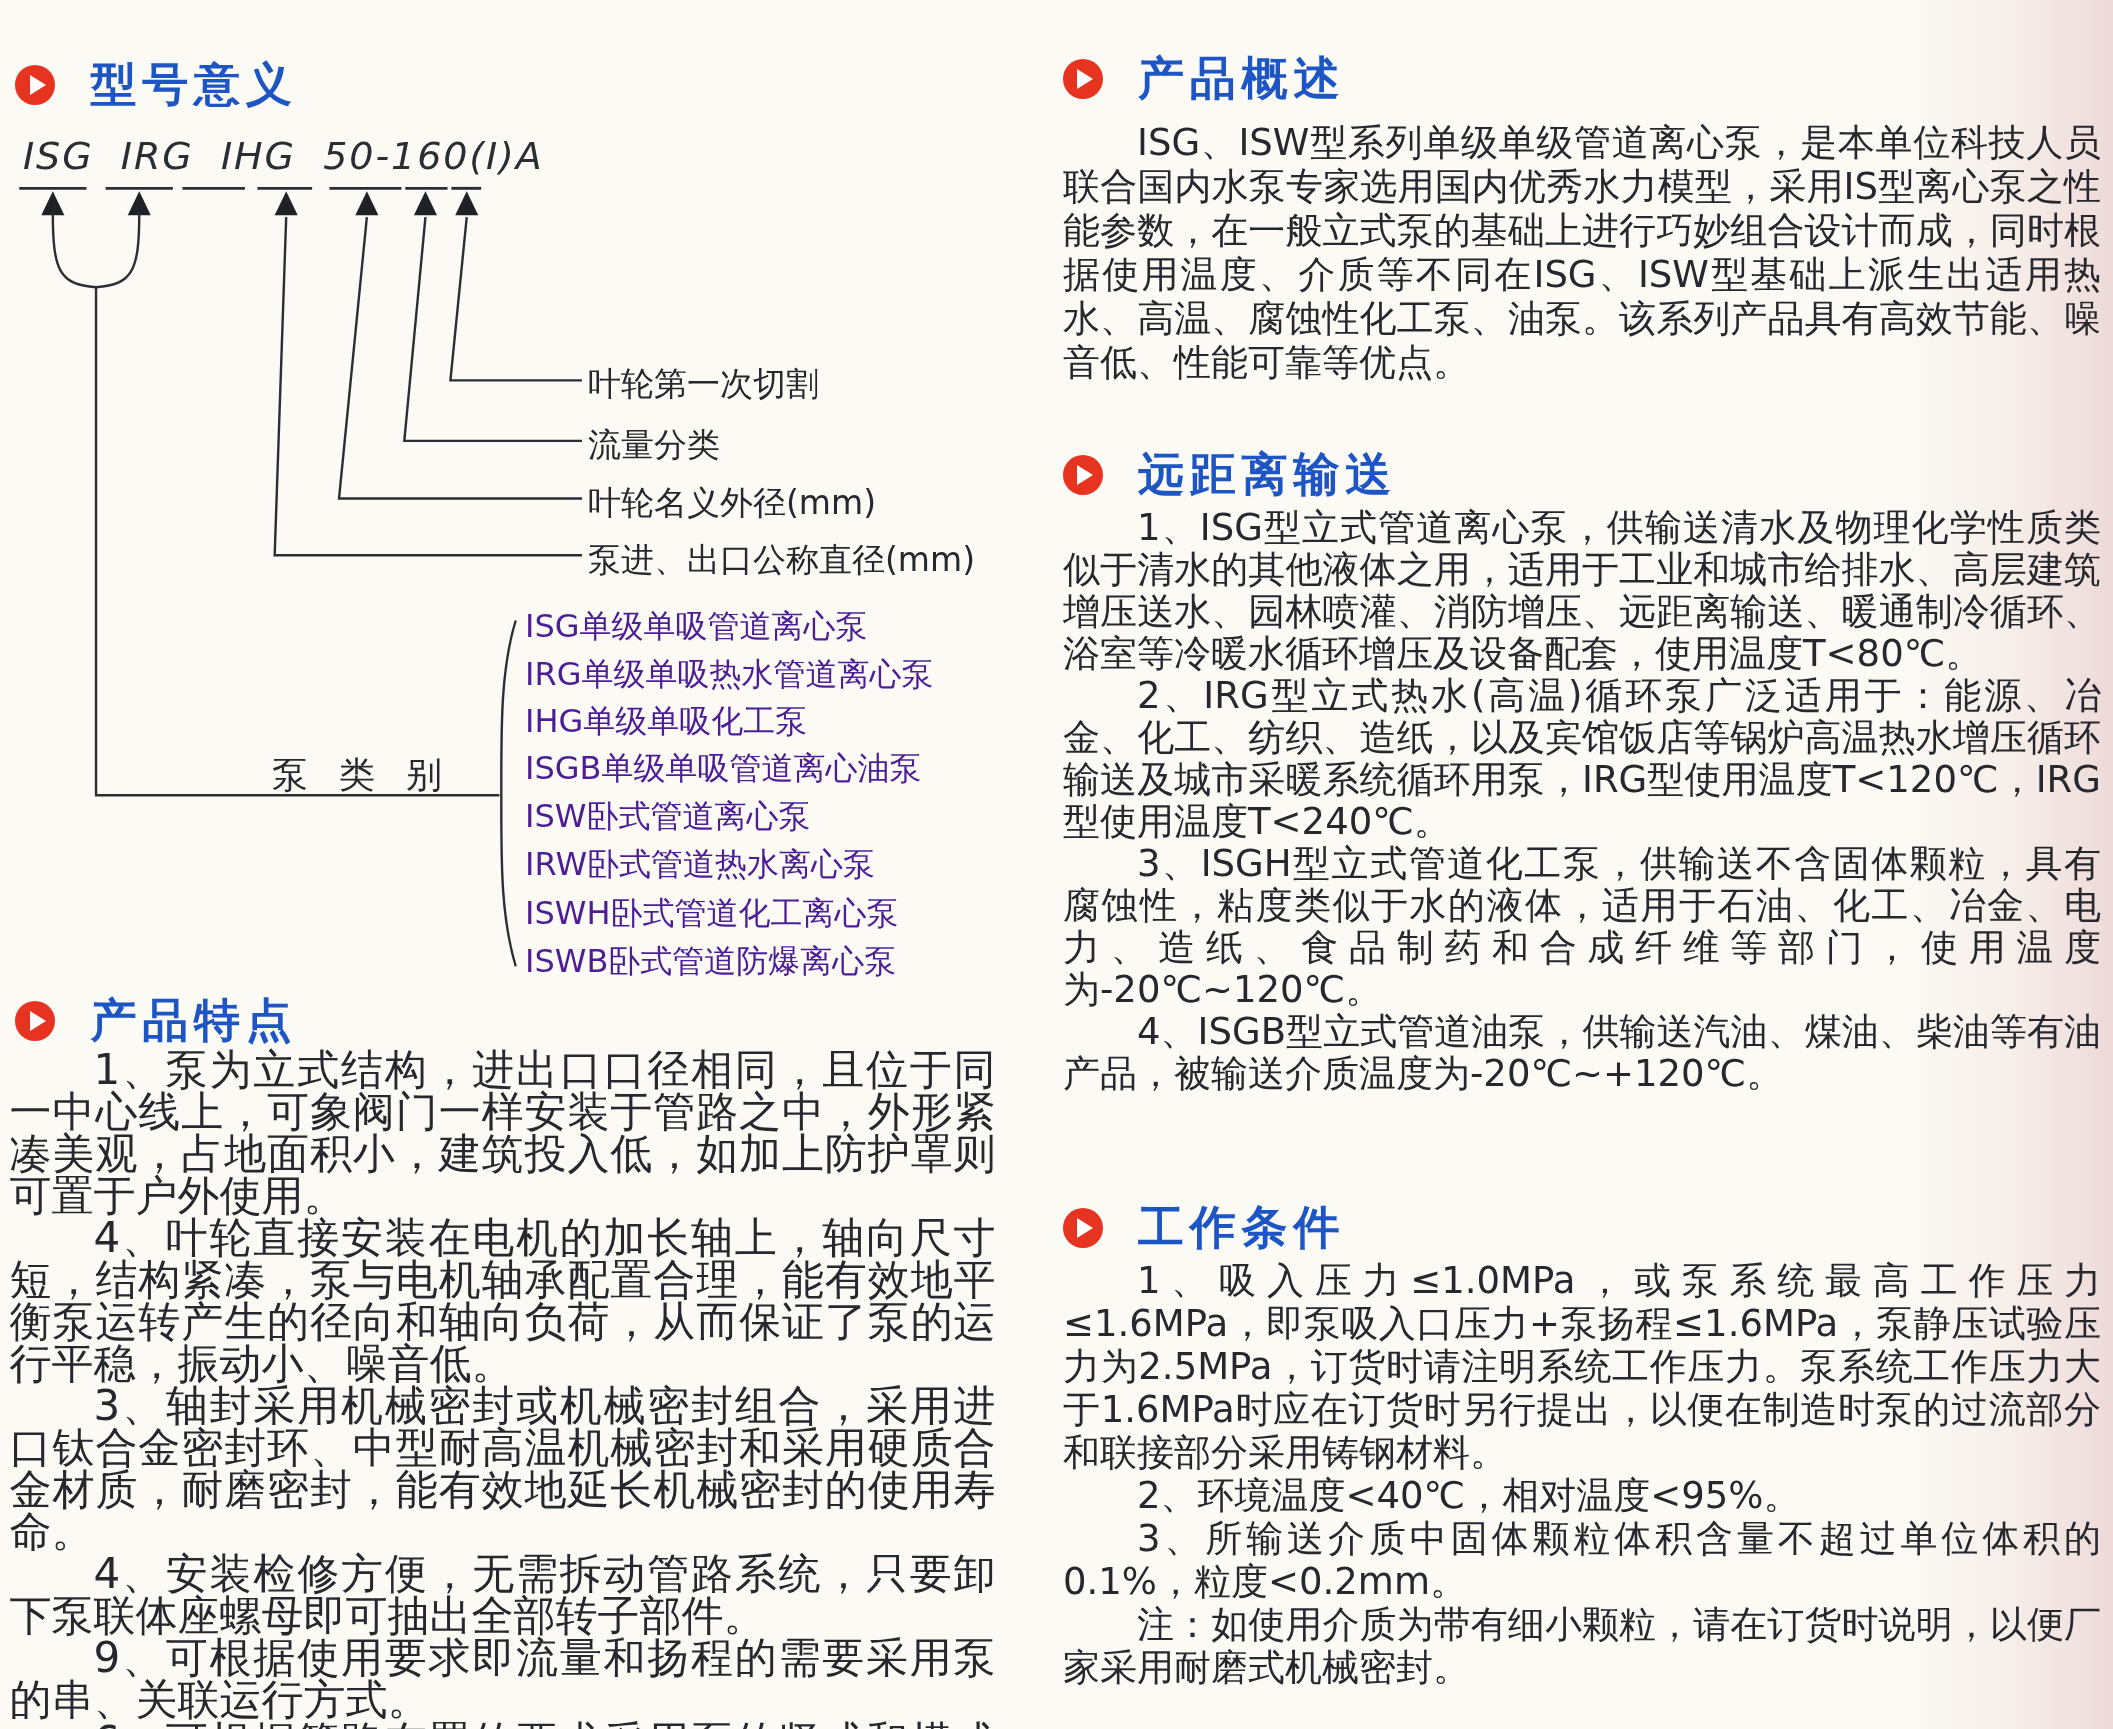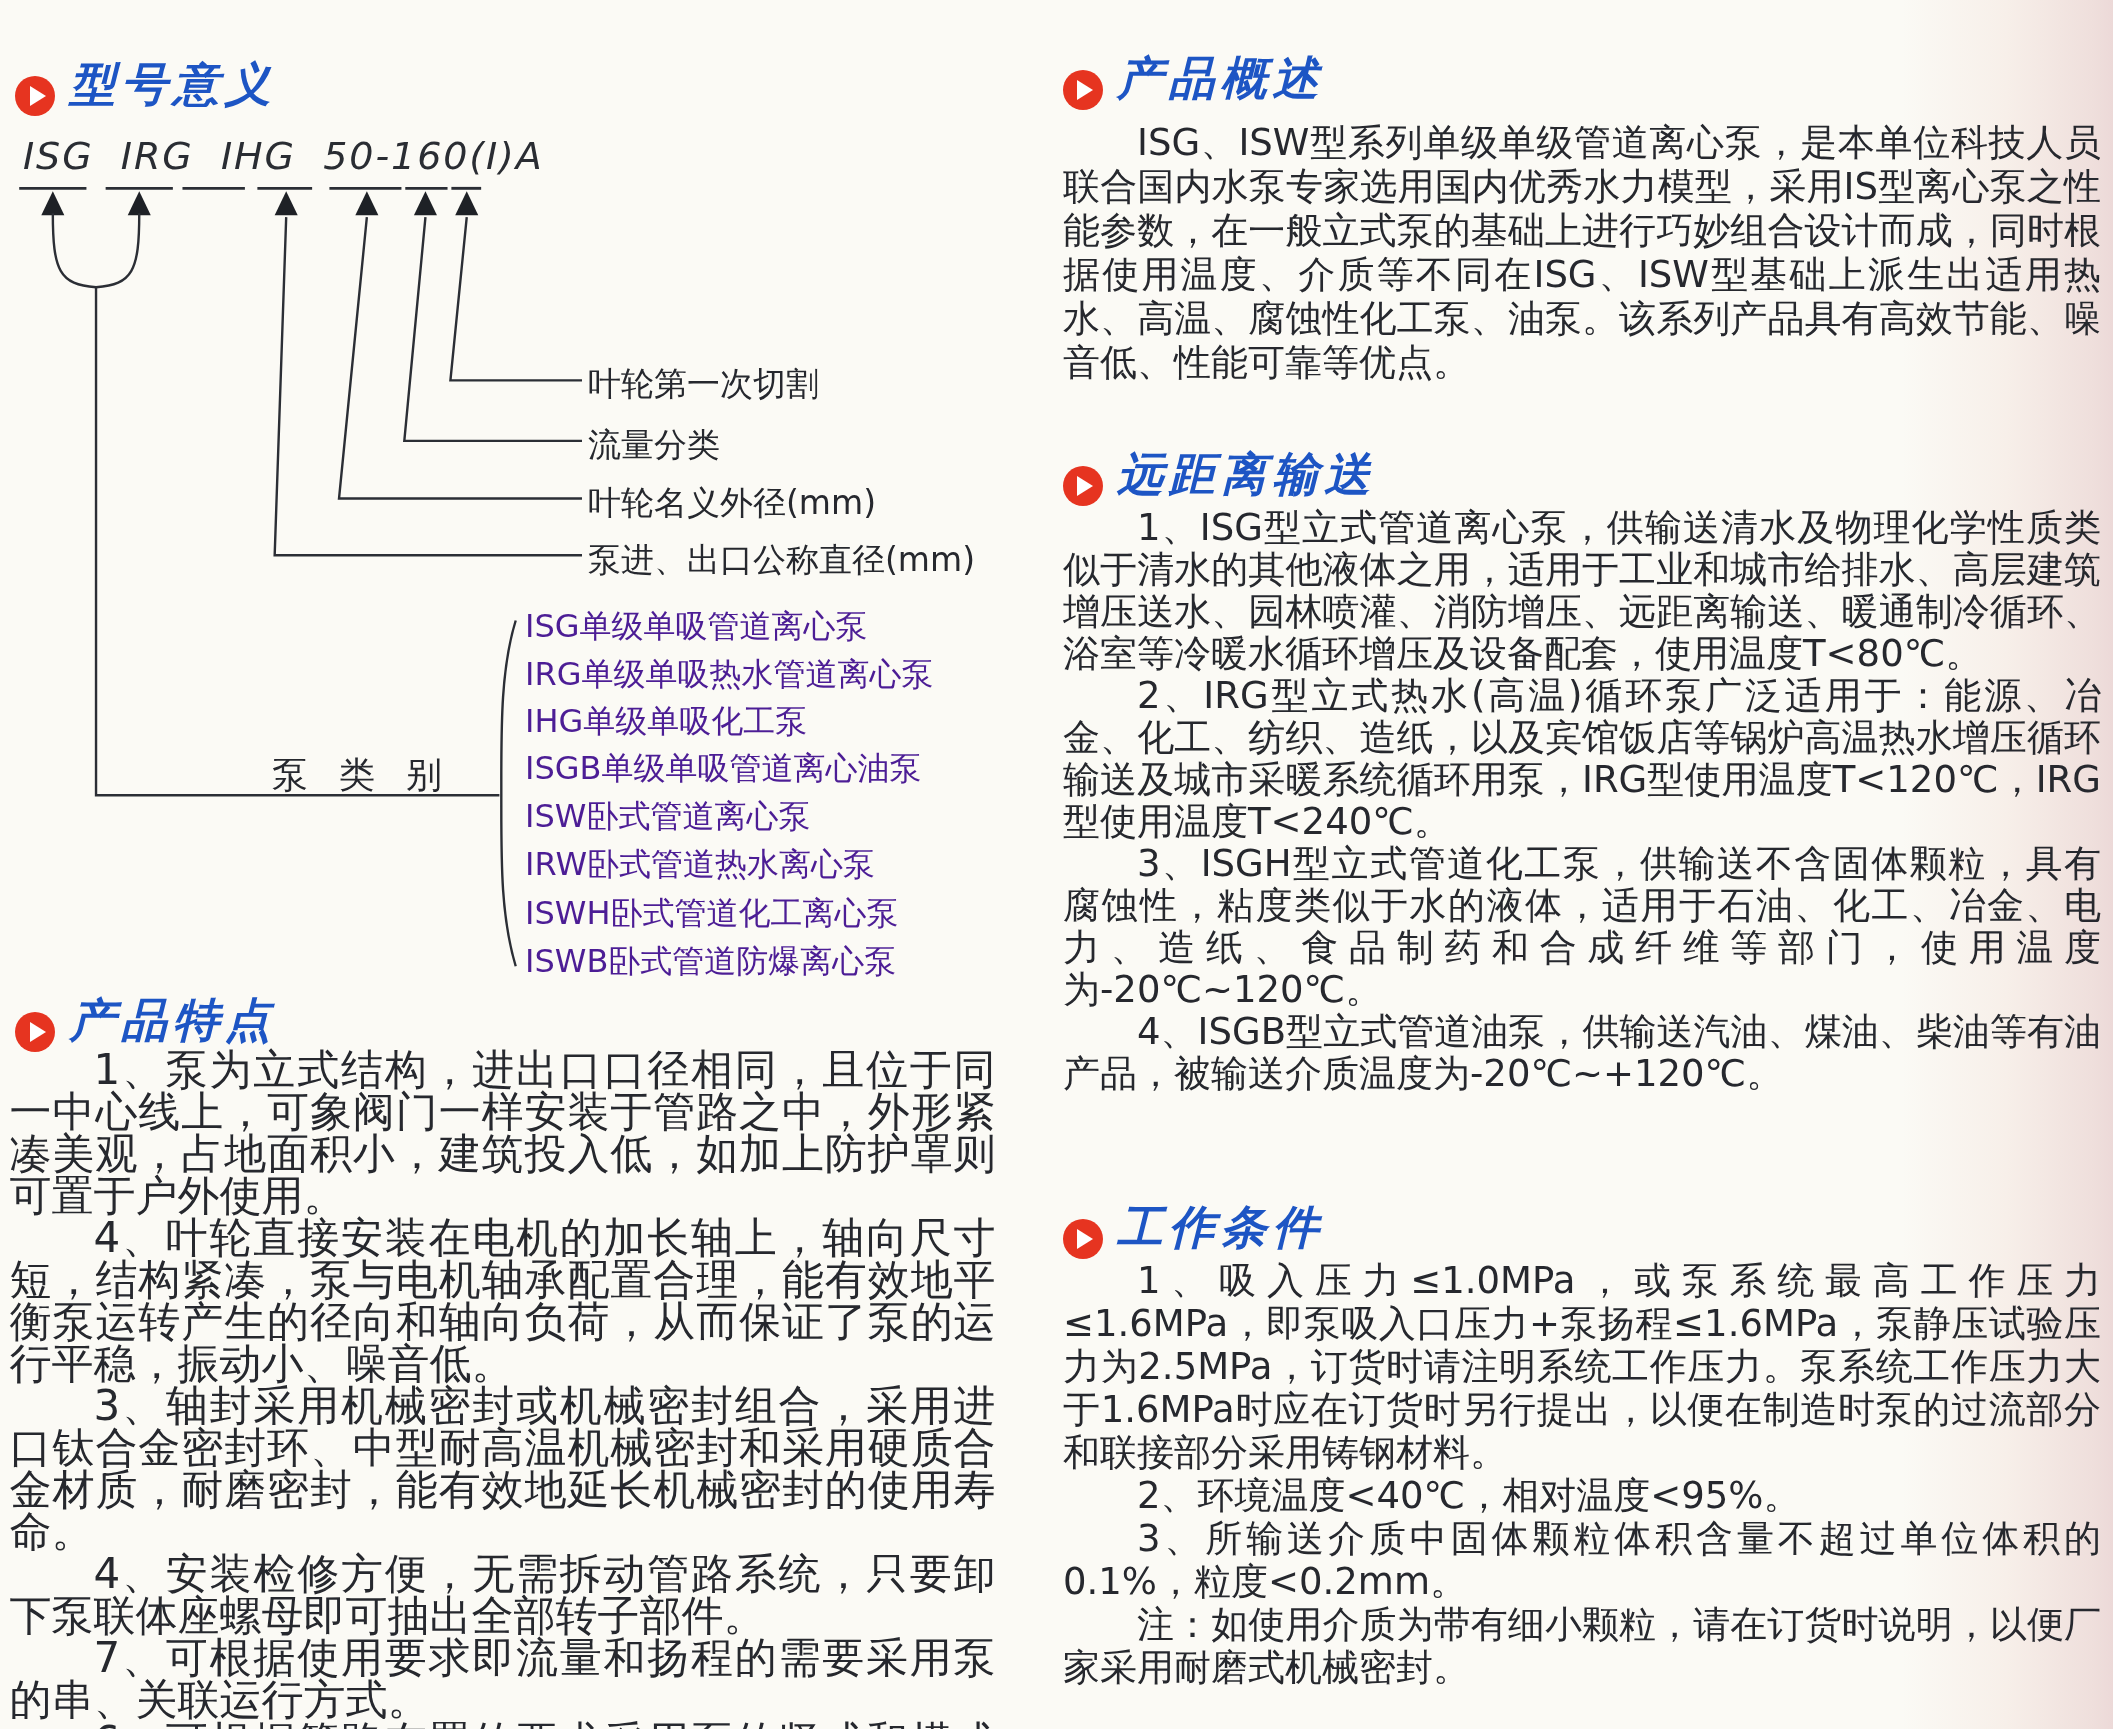--- a/index.html
+++ b/index.html
@@ -4,21 +4,21 @@
 <style>
   html,body{margin:0;padding:0;}
   body{
     width:2114px;height:1729px;position:relative;overflow:hidden;
     font-family:"DejaVu Sans","Liberation Sans",sans-serif;
     background:linear-gradient(90deg,#fbfaf5 0%,#fbfaf5 90%,#f7efe9 95%,#efdfdc 99%,#ecd9d8 100%);
     color:#26282e;
   }
   .page{position:absolute;inset:0;}
   
-  .sec-head{position:absolute;display:flex;align-items:flex-end;gap:14px;font-style:italic;}
+  .sec-head{position:absolute;display:flex;align-items:center;gap:35px;}
   .play-icon{width:40px;height:40px;border-radius:50%;background:#e63420;position:relative;flex:0 0 auto;}
   .play-icon::after{
     content:"";position:absolute;left:14.4px;top:9.6px;width:0;height:0;
     border-left:16.3px solid #ffffff;border-top:10.6px solid transparent;border-bottom:10.6px solid transparent;
   }
   .sec-title{margin:0;font-size:46px;font-weight:bold;color:#1d55c4;letter-spacing:5.8px;white-space:nowrap;}
   
   .model-code{position:absolute;left:23px;top:134px;font-size:38px;color:#2a2d33;
     letter-spacing:1.9px;word-spacing:13.4px;white-space:nowrap;font-style:italic;}
   .diagram-svg{position:absolute;left:0;top:0;width:1018px;height:999px;}
@@ -95,21 +95,21 @@
   <div class="sec-head" style="left:15.4px;top:990px;">
     <span class="play-icon"></span>
     <h2 class="sec-title">产品特点</h2>
   </div>
 
   <div class="bodytext left-body">
     <p>1、泵为立式结构，进出口口径相同，且位于同一中心线上，可象阀门一样安装于管路之中，外形紧凑美观，占地面积小，建筑投入低，如加上防护罩则可置于户外使用。</p>
     <p>4、叶轮直接安装在电机的加长轴上，轴向尺寸短，结构紧凑，泵与电机轴承配置合理，能有效地平衡泵运转产生的径向和轴向负荷，从而保证了泵的运行平稳，振动小、噪音低。</p>
     <p>3、轴封采用机械密封或机械密封组合，采用进口钛合金密封环、中型耐高温机械密封和采用硬质合金材质，耐磨密封，能有效地延长机械密封的使用寿命。</p>
     <p>4、安装检修方便，无需拆动管路系统，只要卸下泵联体座螺母即可抽出全部转子部件。</p>
-    <p>7、可根据使用要求即流量和扬程的需要采用泵的串、关联运行方式。</p>
+    <p>9、可根据使用要求即流量和扬程的需要采用泵的串、关联运行方式。</p>
     <p>6、可根据管路布置的要求采用泵的竖式和横式安装。</p>
   </div>
 
   <div class="sec-head" style="left:1063px;top:48px;">
     <span class="play-icon"></span>
     <h2 class="sec-title">产品概述</h2>
   </div>
 
   <div class="bodytext right-body overview-body">
     <p>ISG、ISW型系列单级单级管道离心泵，是本单位科技人员联合国内水泵专家选用国内优秀水力模型，采用IS型离心泵之性能参数，在一般立式泵的基础上进行巧妙组合设计而成，同时根据使用温度、介质等不同在ISG、ISW型基础上派生出适用热水、高温、腐蚀性化工泵、油泵。该系列产品具有高效节能、噪音低、性能可靠等优点。</p>

